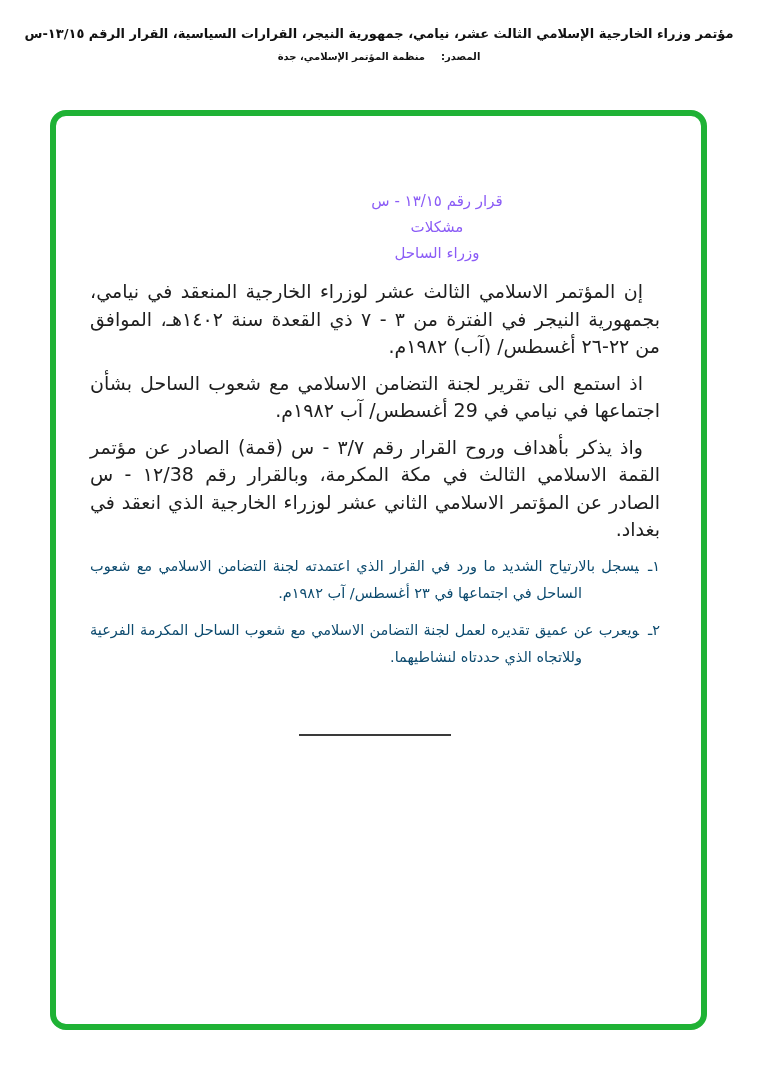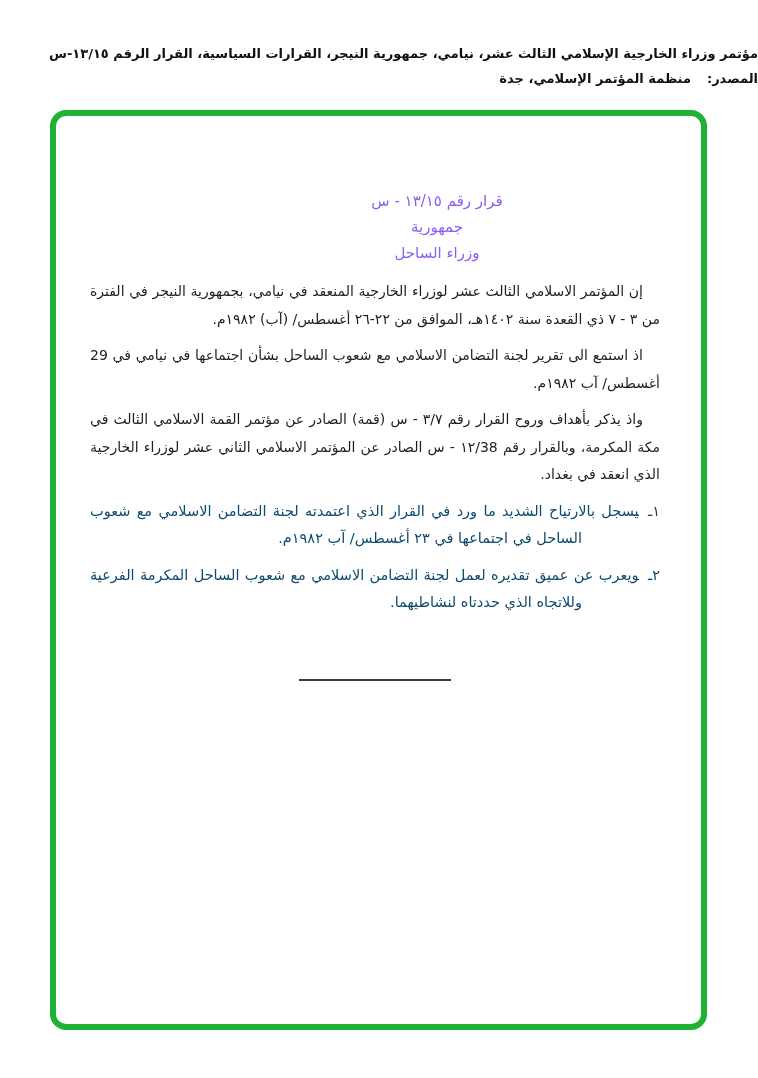--- a/index.html
+++ b/index.html
@@ -7,27 +7,27 @@
     width: 758px; height: 1078px;
     background: #ffffff;
     font-family: "DejaVu Sans", sans-serif;
     color: #222222;
     overflow: hidden;
     direction: rtl;
   }
   .page { position: relative; width: 758px; height: 1078px; }
 
   
-  .doc-header { padding-top: 45px; }
+  .doc-header { padding-top: 25px; text-align: center; }
   .doc-header .cite-line {
     font-size: 13px; font-weight: bold; letter-spacing: 0;
     color: #111; line-height: 18px;
   }
   .doc-header .source-line {
-    margin-top: 8px; font-size: 13px; font-weight: bold; color: #111;
+    margin-top: 8px; font-size: 10px; font-weight: bold; color: #111;
   }
   .doc-header .source-line .src-label { display: inline-block; margin-left: 16px; }
 
   
   .frame {
     position: absolute; left: 50px; top: 110px;
     width: 657px; height: 920px;
     border: 6px solid #1fb235;
     border-radius: 16px;
     background: #ffffff;
@@ -38,21 +38,21 @@
   .title-block {
     text-align: center;
     transform: translateX(62px);
     font-size: 15px; color: #8b5cf6;
     line-height: 26px;
     margin-bottom: 12px;
   }
 
   
   .preamble p {
-    font-size: 14px; line-height: 27.5px;
+    font-size: 19px; line-height: 27.5px;
     text-align: justify;
     text-indent: 17px;
     margin-bottom: 9px;
     color: #1e1e1e;
   }
 
   
   .items { margin-top: 3px; }
   .op-item {
     font-size: 14.5px; line-height: 27.5px;
@@ -80,21 +80,21 @@
     <div class="source-line">
       <span class="src-label">المصدر:</span><span>منظمة المؤتمر الإسلامي، جدة</span>
     </div>
   </div>
 
   <div class="frame">
     <div class="frame-inner">
 
       <div class="title-block">
         <div>قرار رقم ١٣/١٥ - س</div>
-        <div>جمهورية</div>
+        <div>مشكلات</div>
         <div>وزراء الساحل</div>
       </div>
 
       <div class="preamble">
         <p>إن المؤتمر الاسلامي الثالث عشر لوزراء الخارجية المنعقد في نيامي، بجمهورية النيجر في الفترة من ٣ - ٧ ذي القعدة سنة ١٤٠٢هـ، الموافق من ٢٢-٢٦ أغسطس/ (آب) ١٩٨٢م.</p>
         <p>اذ استمع الى تقرير لجنة التضامن الاسلامي مع شعوب الساحل بشأن اجتماعها في نيامي في 29 أغسطس/ آب ١٩٨٢م.</p>
         <p>واذ يذكر بأهداف وروح القرار رقم ٣/٧ - س (قمة) الصادر عن مؤتمر القمة الاسلامي الثالث في مكة المكرمة، وبالقرار رقم ١٢/38 - س الصادر عن المؤتمر الاسلامي الثاني عشر لوزراء الخارجية الذي انعقد في بغداد.</p>
       </div>
 
       <div class="items">

